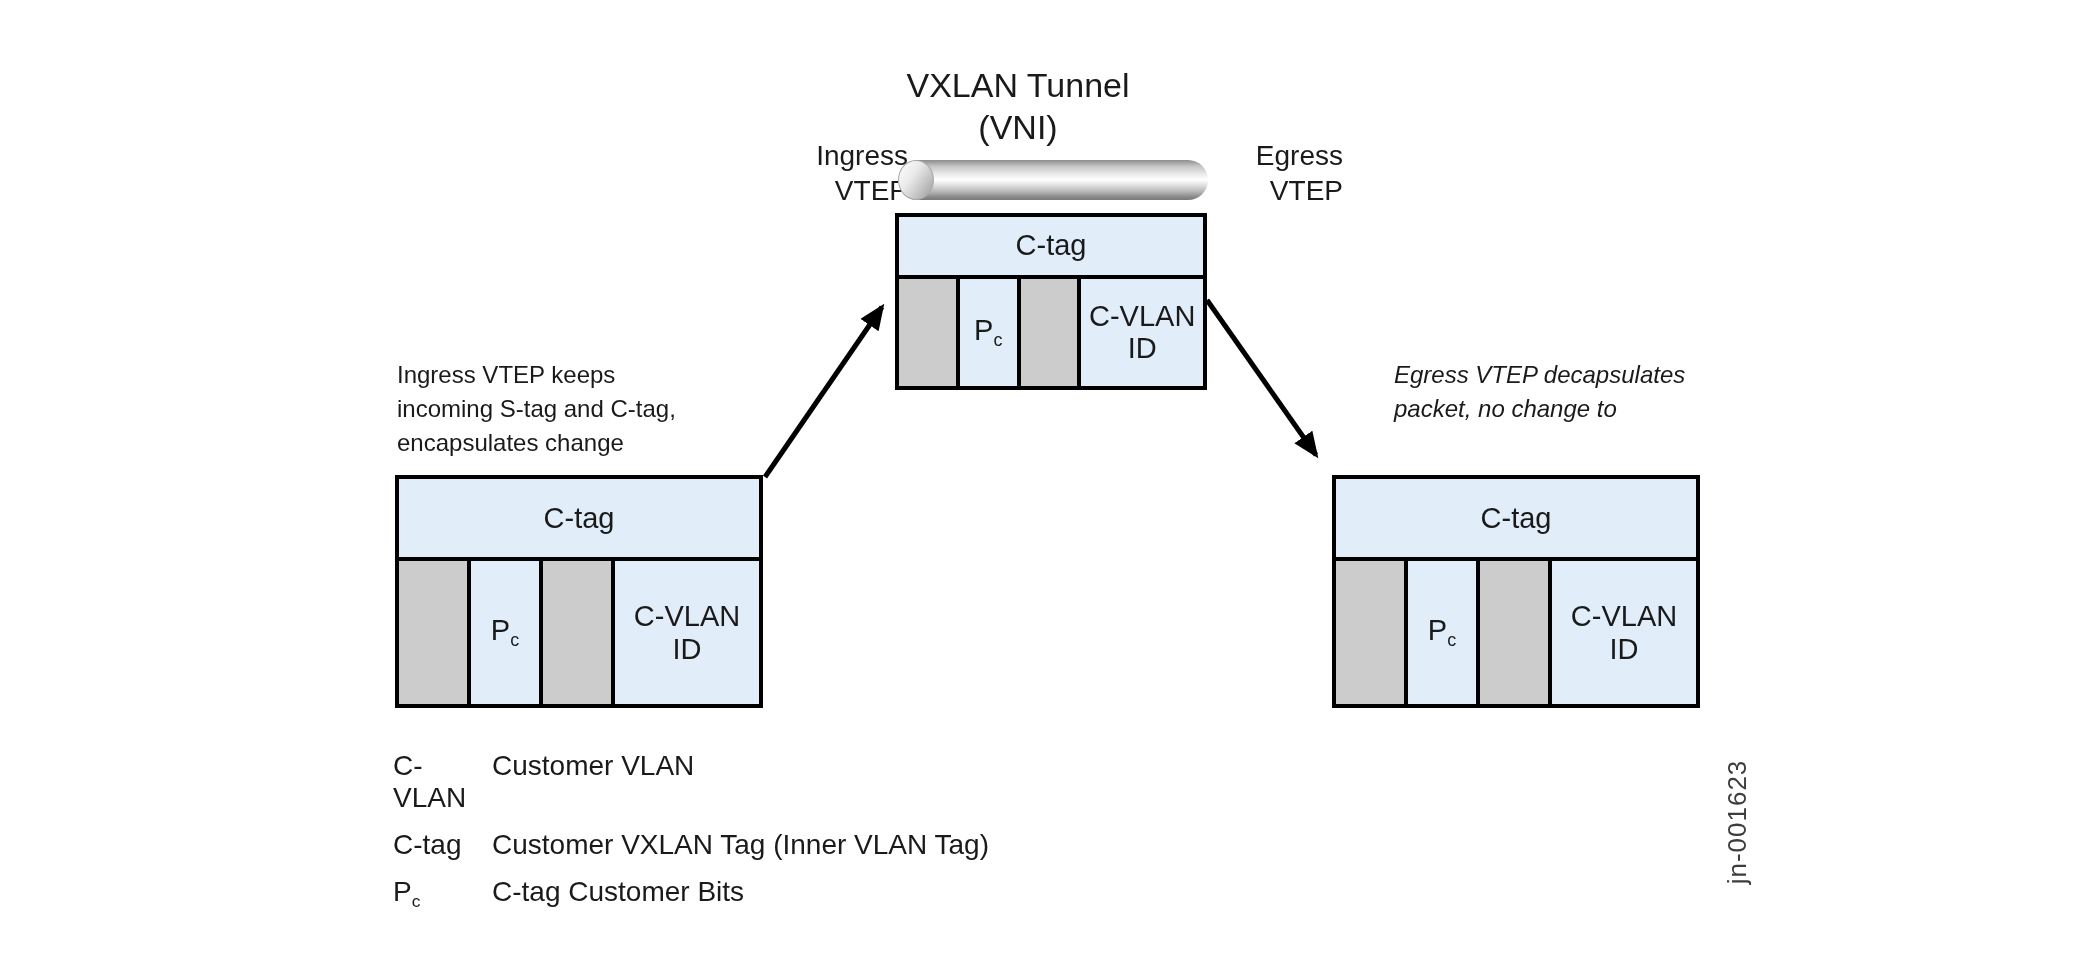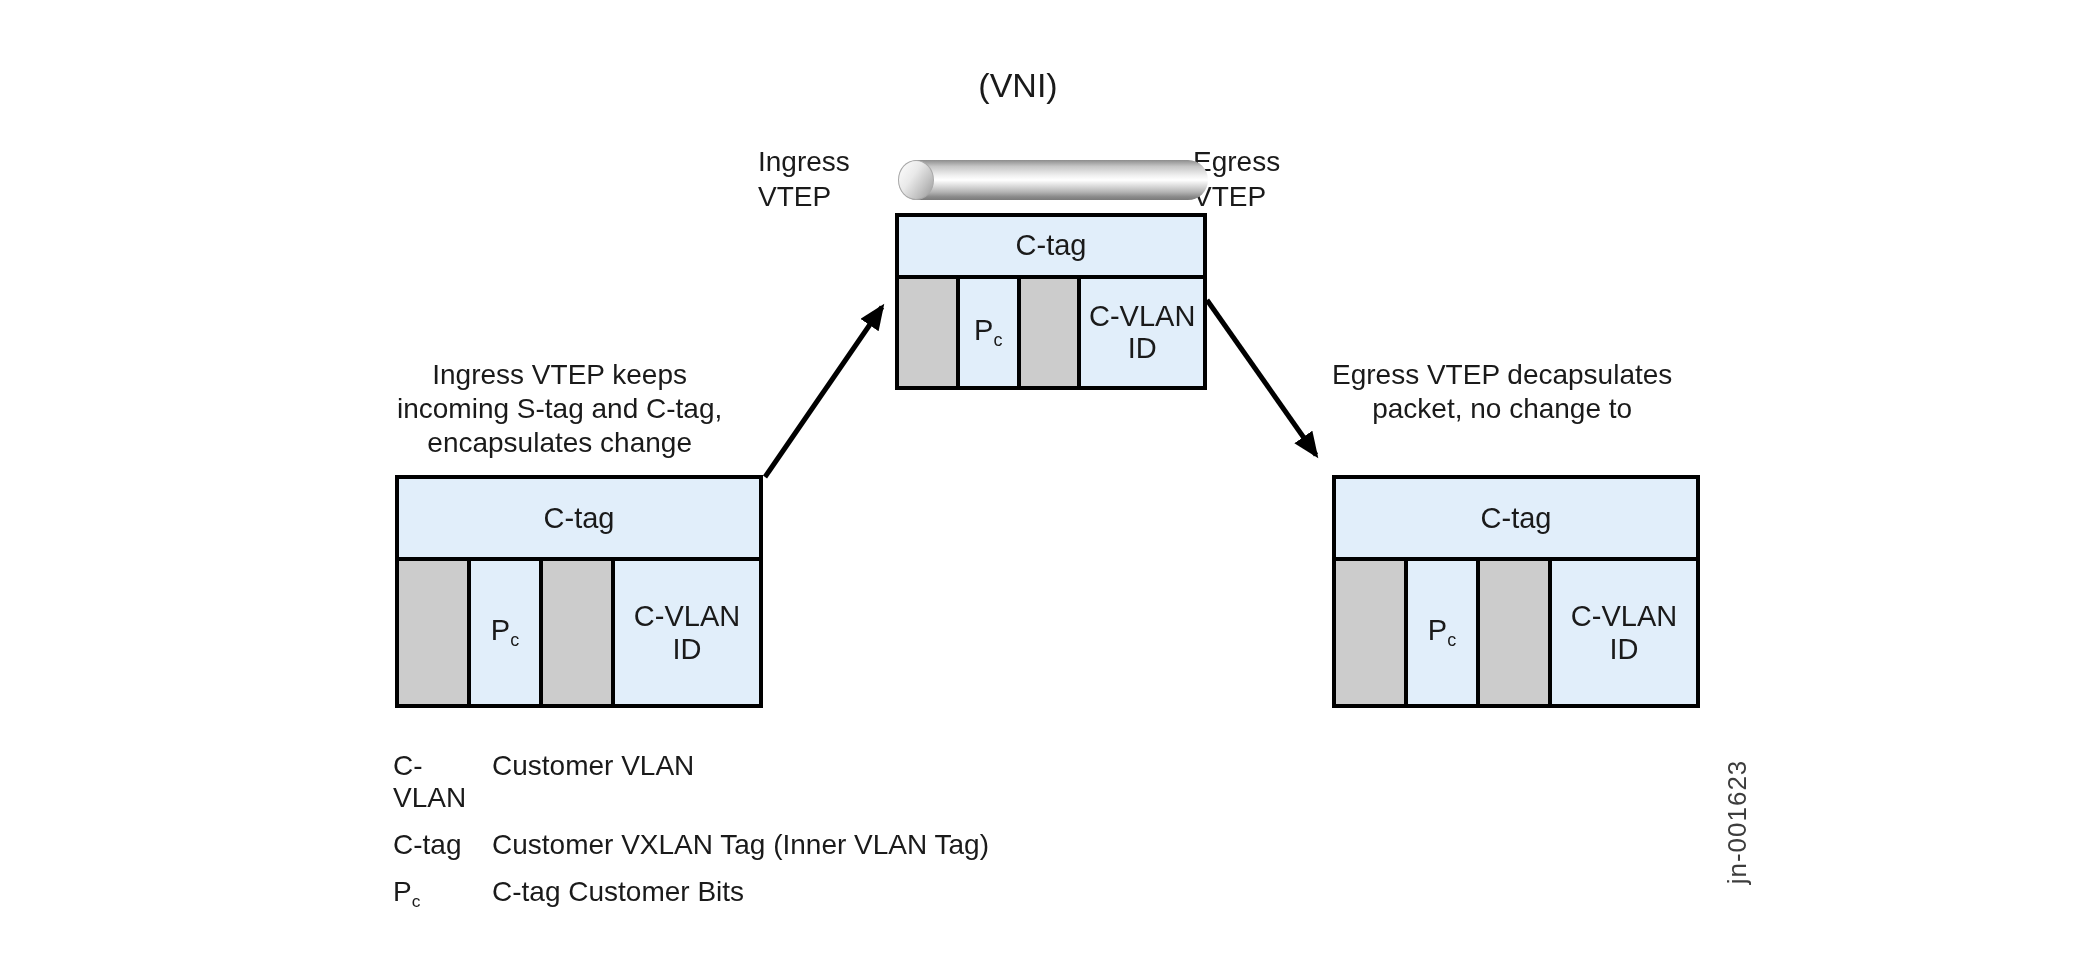--- a/index.html
+++ b/index.html
@@ -26,22 +26,22 @@
     position: absolute;
     left: 848px; top: 64px; width: 340px;
     text-align: center;
     font-size: 34px;
     line-height: 42px;
   }
 
   
   .endpoint-label {
     position: absolute;
-    top: 144px; width: 150px;
-    text-align: left;
+    top: 138px; width: 150px;
+    text-align: right;
     font-size: 28px;
     line-height: 35px;
   }
   .endpoint-ingress { left: 758px; }
   .endpoint-egress  { left: 1193px; }
 
   
   .tunnel-body {
     position: absolute;
     left: 898px; top: 160px; width: 310px; height: 40px;
@@ -88,27 +88,26 @@
     background: var(--cell-blue, #e1eefa);
     display: flex; align-items: center; justify-content: center;
     text-align: center;
   }
   .cell-cvlan { flex-direction: column; line-height: 1.12; }
   .pc-sub { font-size: 0.62em; vertical-align: -0.35em; }
 
   
   .annotation {
     position: absolute;
-    font-size: 28px;
+    font-size: 24px;
     line-height: 34px;
     white-space: nowrap;
-    text-align: center;
   }
   .annotation-ingress { left: 397px;  top: 358px; }
-  .annotation-egress  { left: 1332px; top: 358px; }
+  .annotation-egress  { left: 1394px; top: 358px; font-style: italic; }
 
   
   .legend {
     position: absolute;
     left: 393px; top: 750px;
     font-size: 28px;
   }
   .legend-row { display: flex; margin-bottom: 15px; }
   .legend-term { width: 99px; flex: 0 0 99px; }
 
@@ -131,20 +130,21 @@
   }
   .arrow-line { stroke: var(--border, #000); stroke-width: 5; }
   .arrow-head { fill: var(--border, #000); }
 </style>
 </head>
 <body>
 
 <div class="canvas">
 
   <div class="tunnel-title">
+    <div>VXLAN Tunnel</div>
     <div>(VNI)</div>
   </div>
 
   <div class="endpoint-label endpoint-ingress">
     <div>Ingress</div>
     <div>VTEP</div>
   </div>
   <div class="endpoint-label endpoint-egress">
     <div>Egress</div>
     <div>VTEP</div>

